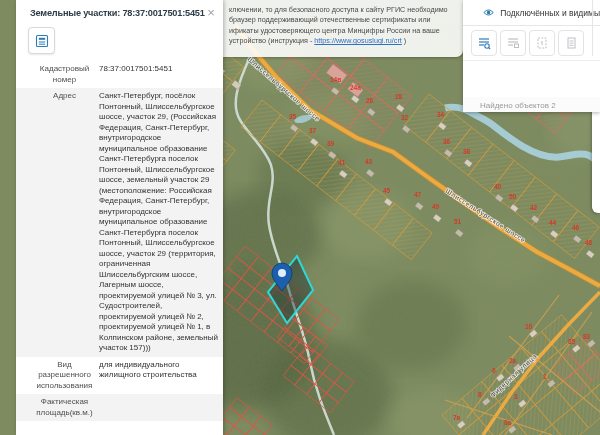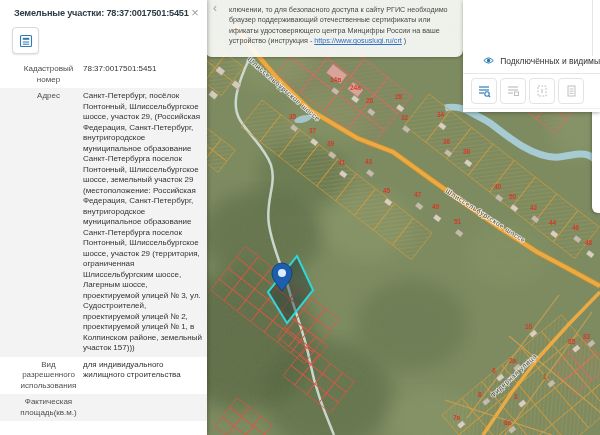--- a/index.html
+++ b/index.html
@@ -1,19 +1,19 @@
 <!DOCTYPE html>
 <html><head>
 <meta charset="utf-8">
 <style>
   html,body{margin:0;padding:0;}
   body{width:600px;height:435px;overflow:hidden;position:relative;
        font-family:"Liberation Sans","DejaVu Sans",sans-serif;background:#7e8b60;}
   
-  .left-panel{position:absolute;left:0;top:0;width:207px;height:435px;background:#fff;
+  .left-panel{position:absolute;left:16px;top:0;width:207px;height:435px;background:#fff;
               z-index:10;box-shadow:1px 0 4px rgba(0,0,0,.28);overflow:hidden;}
   .panel-title{padding:8px 22px 0 14px;font-size:9.2px;font-weight:bold;color:#2e3c46;
                letter-spacing:-.2px;white-space:nowrap;overflow:hidden;}
   .close-btn{position:absolute;top:6px;right:5px;width:14px;height:14px;font-size:13px;
              line-height:13px;text-align:center;color:#9aa0a6;cursor:pointer;}
   .card-btn{margin:9px 0 7px 12px;width:25px;height:25px;border:1px solid #d9d9d9;border-radius:4px;
             background:#fff;box-shadow:0 1px 2px rgba(0,0,0,.10);display:flex;align-items:center;justify-content:center;cursor:pointer;}
   .fields{font-size:8px;line-height:10.5px;}
   .frow{display:flex;padding:3px 0;}
   .frow:nth-child(even){background:#f3f3f3;}
@@ -23,21 +23,21 @@
   .notice{position:absolute;left:205px;top:0;width:258px;height:57px;box-sizing:border-box;
           padding:5px 6px 4px 24px;background:rgba(255,255,255,.88);border-radius:0 0 7px 7px;
           z-index:5;font-size:7.2px;line-height:10.4px;color:#4a4a4a;white-space:nowrap;
           overflow:hidden;box-shadow:0 1px 3px rgba(0,0,0,.25);}
   .notice a{color:#2f6fc4;text-decoration:underline;}
   .collapse-btn{position:absolute;left:8px;top:3px;font-size:12px;color:#9aa0a6;cursor:pointer;}
   
   .results{position:absolute;left:463px;top:0;width:137px;height:112px;background:#fff;z-index:6;
            box-shadow:0 1px 4px rgba(0,0,0,.3);overflow:hidden;}
   .scope{height:25px;border-bottom:1px solid #e6e6e6;display:flex;align-items:center;
-         padding-left:20px;gap:6px;font-size:8.5px;color:#333;white-space:nowrap;cursor:pointer;margin-top:48px;}
+         padding-left:20px;gap:6px;font-size:8.5px;color:#333;white-space:nowrap;cursor:pointer;}
   .vdiv{position:absolute;left:129px;top:0;width:1px;height:56px;background:#e6e6e6;}
   .btnrow{display:flex;gap:3px;padding:4px 0 4px 8px;border-bottom:1px solid #eee;}
   .ibtn{width:26px;height:26px;border:1px solid #e3e3e3;border-radius:4px;background:#fff;
         display:flex;align-items:center;justify-content:center;cursor:pointer;box-sizing:border-box;}
   .found{height:17px;line-height:17px;padding-left:17px;color:#9a9a9a;font-size:8px;
          background:#fbfbfb;border-bottom:1px solid #eee;white-space:nowrap;margin-top:36px;}
   .ritem{height:17px;line-height:17px;padding-left:17px;font-size:8.3px;font-weight:bold;color:#333;
          border-bottom:1px solid #f0f0f0;white-space:nowrap;overflow:hidden;cursor:pointer;}
   .sliver{position:absolute;right:0;top:0;width:8px;height:213px;background:#fff;z-index:4;
           border-radius:0 0 0 6px;box-shadow:-1px 1px 3px rgba(0,0,0,.25);}

